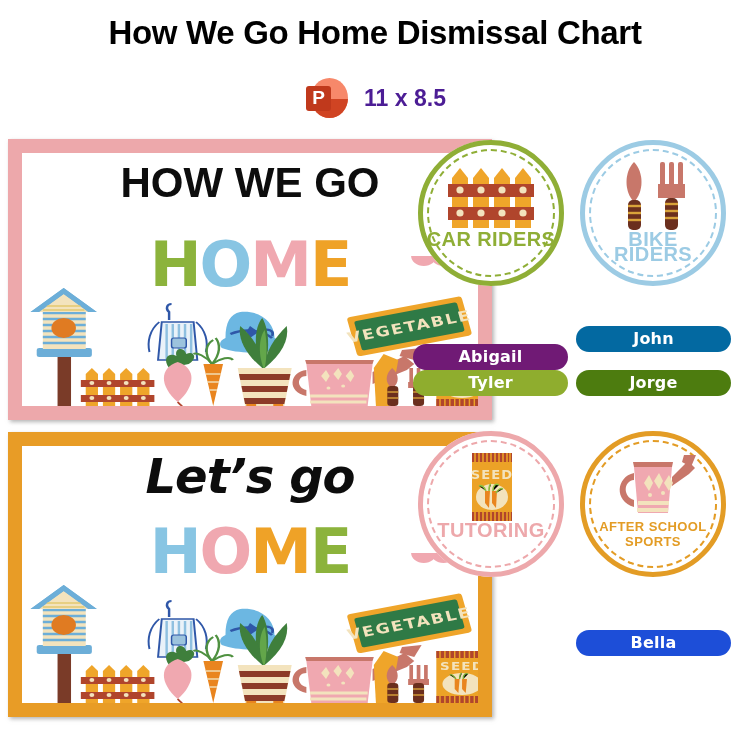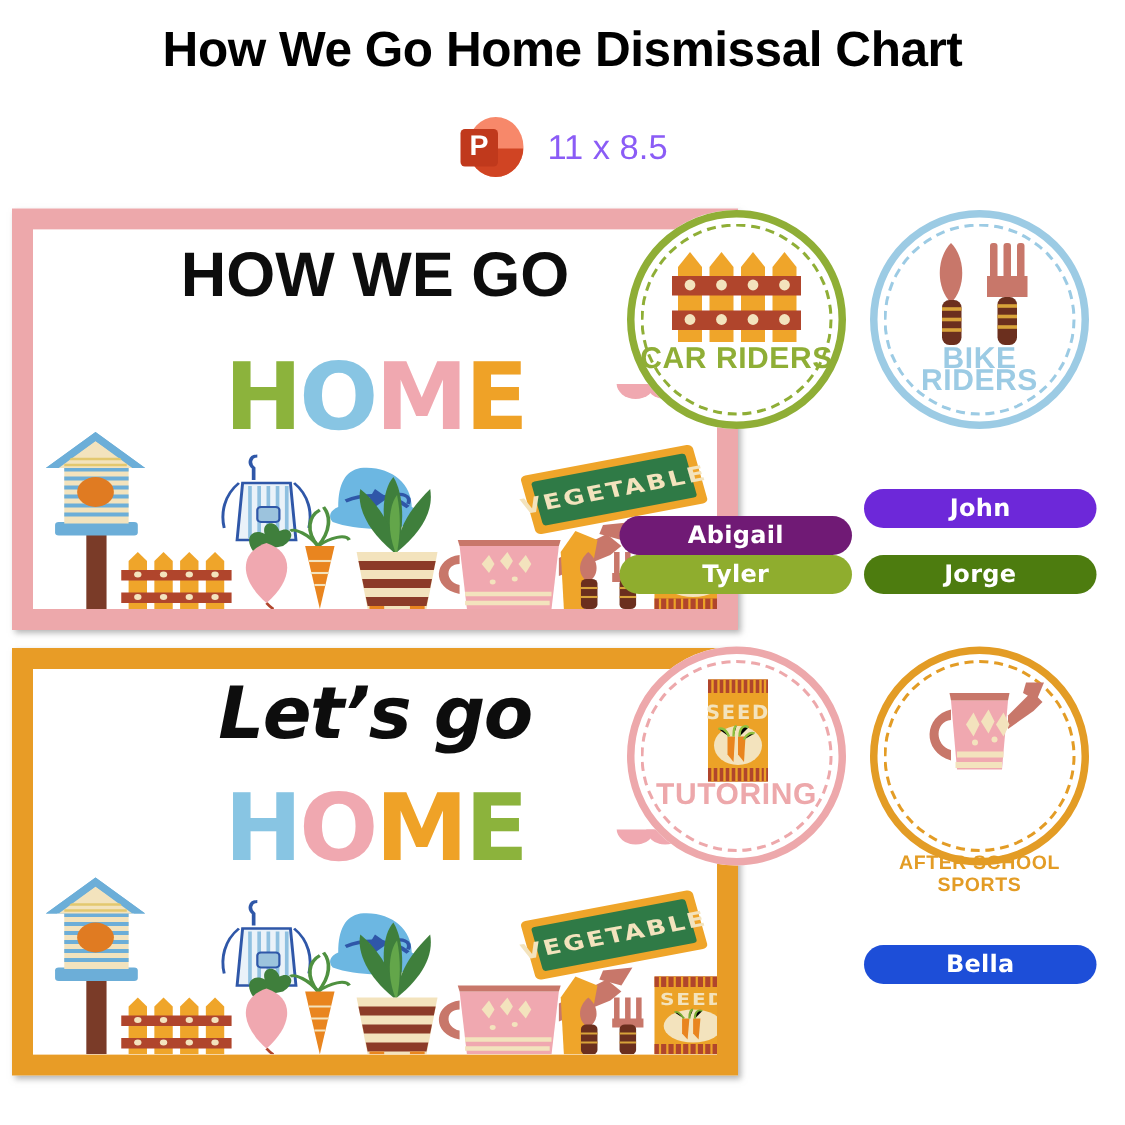--- a/index.html
+++ b/index.html
@@ -34,21 +34,21 @@
     content: ""; position: absolute; left: 0; bottom: 0;
     width: 100%; height: 48%;
     background: #d04423;
   }
   .ppt-square {
     position: absolute; left: 2px; top: 10px; width: 25px; height: 25px;
     background: #c0391c; border-radius: 3px;
     color: #ffffff; font-size: 19px; font-weight: bold;
     line-height: 24px; text-align: center;
   }
-  .meta-size { font-size: 23px; font-weight: normal; color: #8b5cf6; }
+  .meta-size { font-size: 23px; font-weight: bold; color: #4c1d95; }
 
   
   .poster {
     position: absolute; left: 8px; width: 484px;
     background: #ffffff;
     box-shadow: 2px 2px 4px rgba(120,120,120,0.55);
     overflow: hidden;
   }
   .poster-inner { position: relative; width: 100%; height: 100%; background:#fff; overflow:hidden; }
   #poster-top { top: 139px; height: 281px; border: 14px solid #eda8ab; }
@@ -103,34 +103,34 @@
     position: absolute; left: 8px; right: 8px; top: 92px;
     text-align: center;
     font-size: 20px; font-weight: bold;
     letter-spacing: 0.4px; line-height: 15px;
     color: currentColor;
   }
   #badge-car      { left: 418px; top: 140px; color: #8fae36; }
   #badge-bike     { left: 580px; top: 140px; color: #9ccbe4; }
   #badge-tutoring { left: 418px; top: 431px; color: #eda8ab; }
   #badge-sports   { left: 580px; top: 431px; color: #e39c25; }
-  #badge-sports .badge-label { top: 88px; font-size: 13px; margin-top: 48px; }
+  #badge-sports .badge-label { top: 88px; font-size: 13px; }
 
   
   .pill {
     position: absolute; width: 155px; height: 26px;
     border-radius: 13px;
     color: #ffffff; font-size: 16px; font-weight: bold;
     text-align: center; line-height: 26px;
     letter-spacing: 0.2px;
     font-family: "DejaVu Sans", sans-serif;
   }
   #pill-abigail { left: 413px; top: 344px; background: #701a75; }
   #pill-tyler   { left: 413px; top: 370px; background: #8fad2e; }
-  #pill-john    { left: 576px; top: 326px; background: #6d28d9; }
+  #pill-john    { left: 576px; top: 326px; background: #0369a1; }
   #pill-jorge   { left: 576px; top: 370px; background: #4d7c0f; }
   #pill-evelyn  { left: 413px; top: 630px; background: #eda8ae; }
   #pill-bella   { left: 576px; top: 630px; background: #1d4ed8; }
 </style>
 </head>
 <body>
 
 <div id="root">
 
   <div class="page-title">How We Go Home Dismissal Chart</div>

